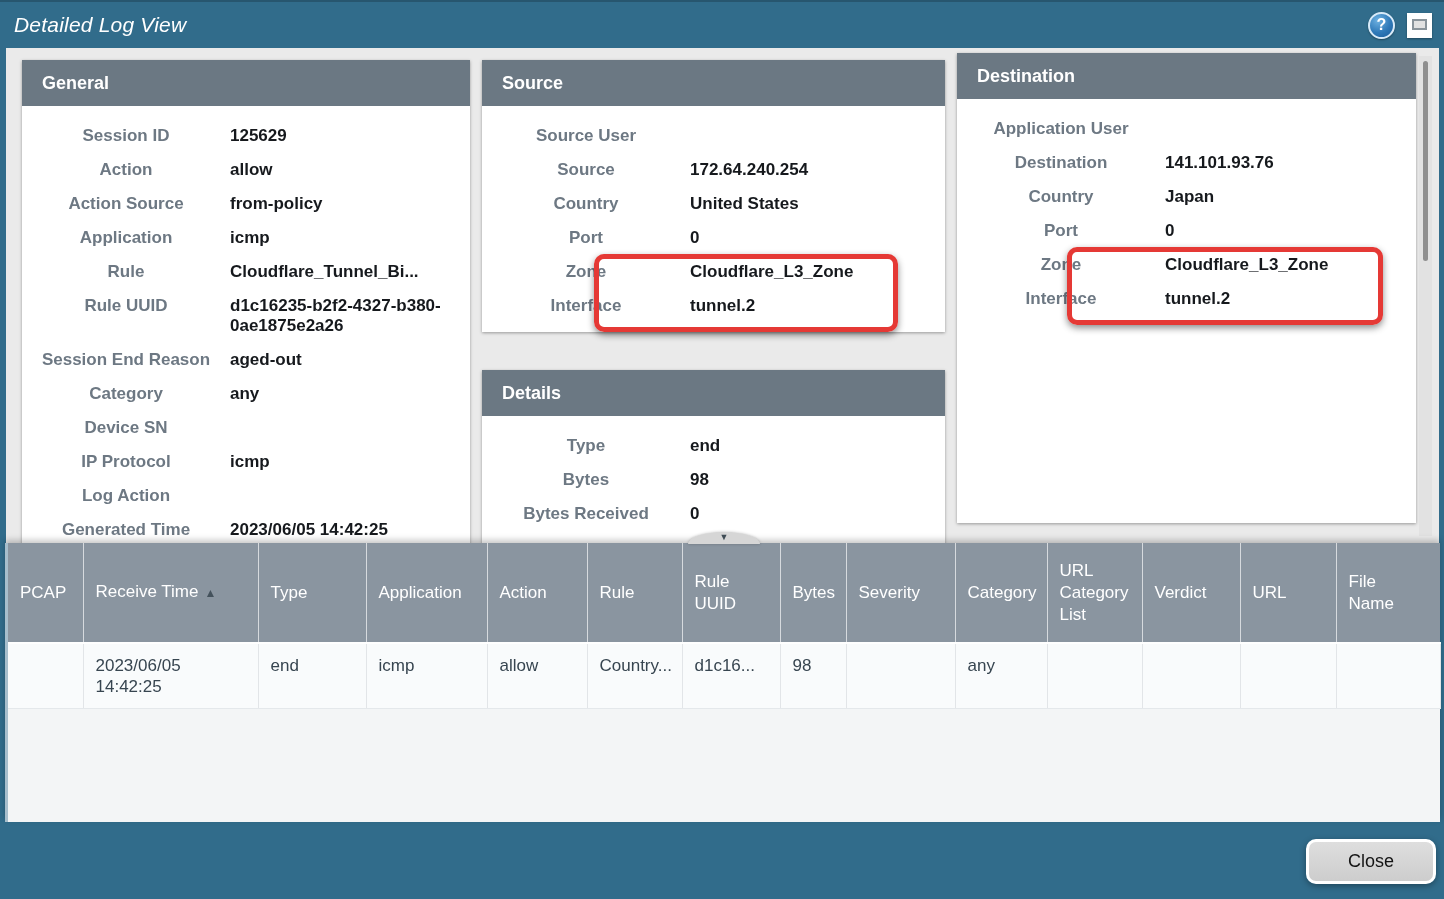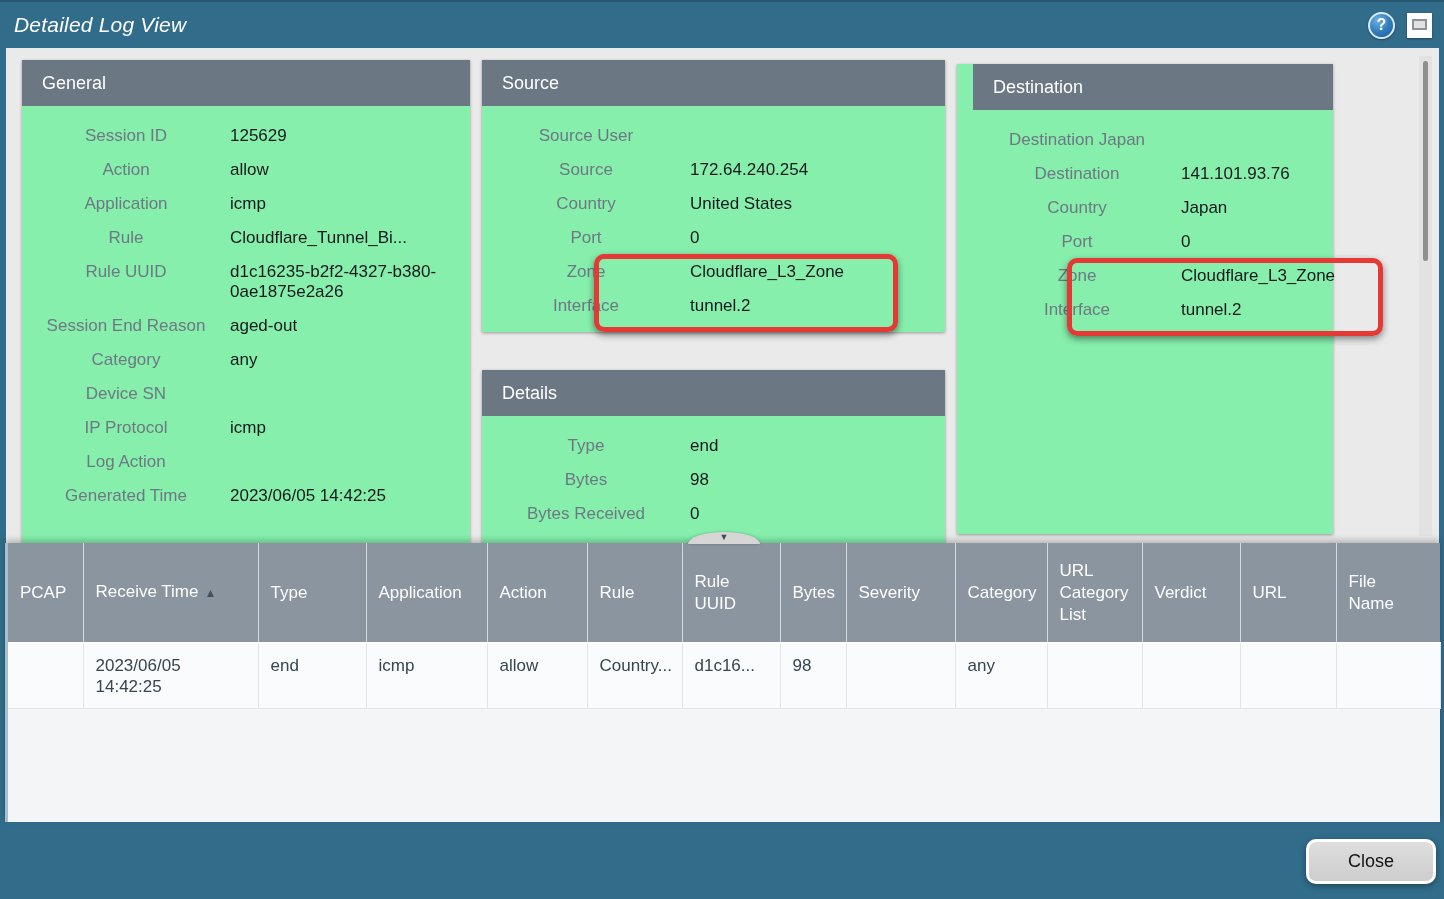--- a/index.html
+++ b/index.html
@@ -29,25 +29,25 @@
     display: flex; align-items: center; justify-content: center;
     box-shadow: 0 1px 2px rgba(0,0,0,.35);
   }
   .window-icon .inner { width: 15px; height: 11px; background: #E2E2E2; border: 2px solid #8A949B; margin-bottom: 2px; }
 
   
   .upper {
     position: absolute; top: 48px; left: 6px; width: 1433px; height: 495px;
     background: #EAEAEA; overflow: hidden;
   }
-  .panel { position: absolute; background: #86efac; box-shadow: 0 1px 3px rgba(0,0,0,.35); }
+  .panel { position: absolute; background: #ffffff; box-shadow: 0 1px 3px rgba(0,0,0,.35); font-weight: bold; }
   .panel-general     { left: 16px;  top: 12px; width: 448px; min-height: 500px; }
   .panel-source      { left: 476px; top: 12px; width: 463px; height: 272px; }
   .panel-details     { left: 476px; top: 322px; width: 463px; min-height: 180px; }
-  .panel-destination { left: 951px; top: 16px; width: 376px; min-height: 470px; padding-left: 16px; }
+  .panel-destination { left: 951px; top: 5px; width: 459px; min-height: 470px; }
   .panel-header {
     height: 46px; background: #6B7883; color: #FFFFFF; font-size: 18px;
     display: flex; align-items: center; padding-left: 20px;
   }
   .panel-body { padding: 13px 26px 10px 0; position: relative; }
   .prow { display: flex; padding: 7px 0; line-height: 20px; }
   .plabel { width: 208px; flex: none; text-align: center; color: #6D7883; font-size: 17px; }
   .pvalue { flex: 1; color: #16191D; font-size: 17px; overflow-wrap: break-word; min-height: 20px; }
   .hl-box {
     position: absolute; border: 5px solid #E53935; border-radius: 10px;
@@ -124,20 +124,24 @@
     <div class="panel-body">
         <div class="prow">
           <div class="plabel">Session ID</div>
           <div class="pvalue">125629</div>
         </div>
         <div class="prow">
           <div class="plabel">Action</div>
           <div class="pvalue">allow</div>
         </div>
         <div class="prow">
+          <div class="plabel">Action Source</div>
+          <div class="pvalue">from-policy</div>
+        </div>
+        <div class="prow">
           <div class="plabel">Application</div>
           <div class="pvalue">icmp</div>
         </div>
         <div class="prow">
           <div class="plabel">Rule</div>
           <div class="pvalue">Cloudflare_Tunnel_Bi...</div>
         </div>
         <div class="prow">
           <div class="plabel">Rule UUID</div>
           <div class="pvalue">d1c16235-b2f2-4327-b380-0ae1875e2a26</div>
@@ -215,21 +219,21 @@
           <div class="plabel">Bytes Received</div>
           <div class="pvalue">0</div>
         </div>
       </div>
   </div>
 
   <div class="panel panel-destination">
     <div class="panel-header">Destination</div>
     <div class="panel-body">
         <div class="prow">
-          <div class="plabel">Destination Japan</div>
+          <div class="plabel">Application User</div>
           <div class="pvalue"></div>
         </div>
         <div class="prow">
           <div class="plabel">Destination</div>
           <div class="pvalue">141.101.93.76</div>
         </div>
         <div class="prow">
           <div class="plabel">Country</div>
           <div class="pvalue">Japan</div>
         </div>

